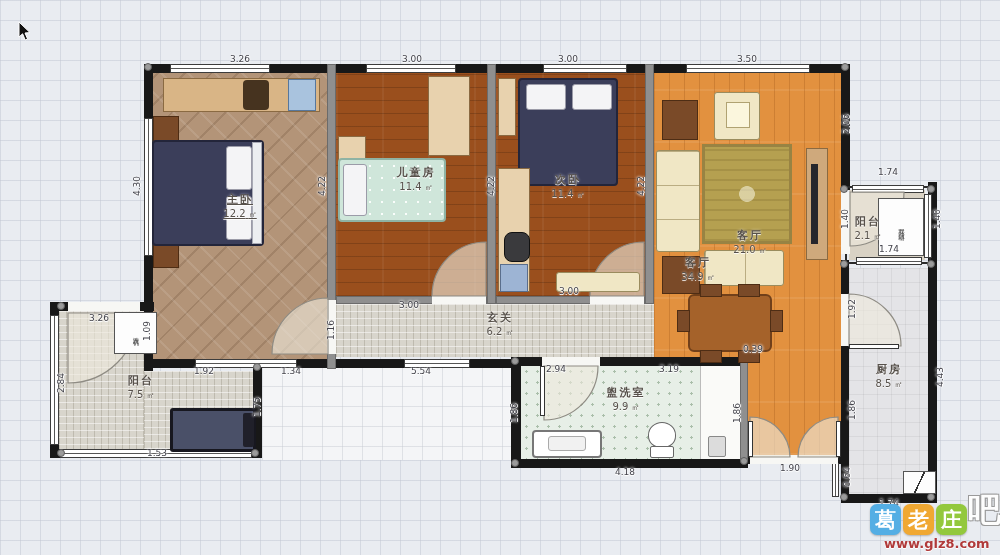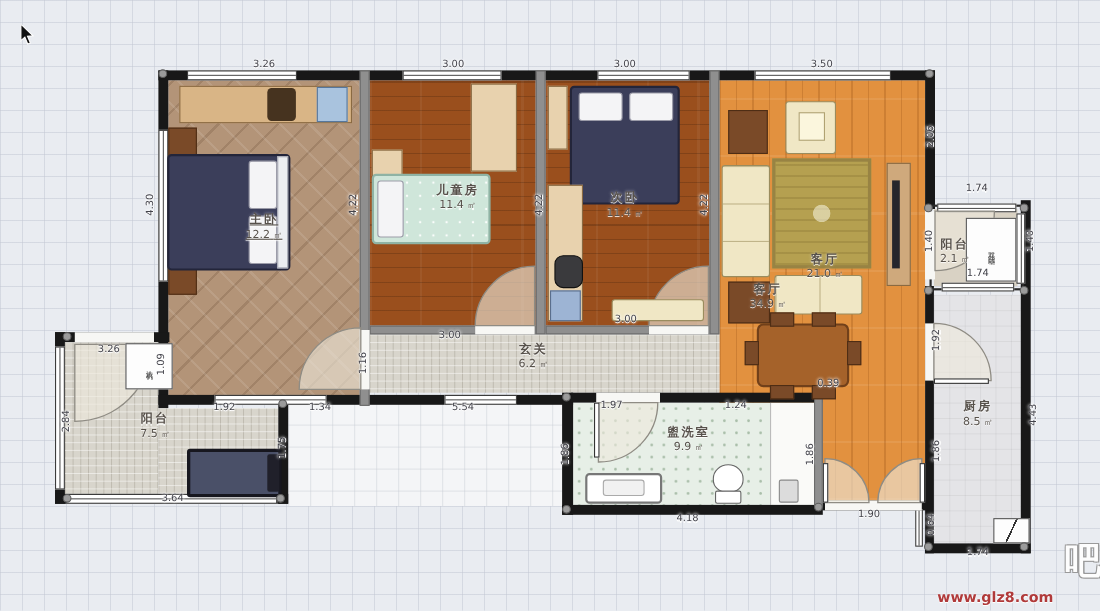--- a/index.html
+++ b/index.html
@@ -253,21 +253,21 @@
       <div class="rarea"><span>11.4</span> <span class="unit">㎡</span></div>
     </div>
     <div class="room-label" style="left: 750px; top: 228px;">
       <div class="rname">客厅</div>
       <div class="rarea"><span>21.0</span> <span class="unit">㎡</span></div>
     </div>
     <div class="room-label" style="left: 698px; top: 255px;">
       <div class="rname">客厅</div>
       <div class="rarea"><span>34.9</span> <span class="unit">㎡</span></div>
     </div>
-    <div class="room-label" style="left: 485px; top: 310px;">
+    <div class="room-label" style="left: 500px; top: 310px;">
       <div class="rname">玄关</div>
       <div class="rarea"><span>6.2</span> <span class="unit">㎡</span></div>
     </div>
     <div class="room-label" style="left: 626px; top: 385px;">
       <div class="rname">盥洗室</div>
       <div class="rarea"><span>9.9</span> <span class="unit">㎡</span></div>
     </div>
     <div class="room-label" style="left: 889px; top: 362px;">
       <div class="rname">厨房</div>
       <div class="rarea"><span>8.5</span> <span class="unit">㎡</span></div>
@@ -291,43 +291,44 @@
     <div class="dim v" style="left: 641px; top: 186px;">4.22</div>
     <div class="dim" style="left: 409px; top: 305px;">3.00</div>
     <div class="dim" style="left: 569px; top: 291px;">3.00</div>
     <div class="dim v" style="left: 331px; top: 330px;">1.16</div>
     <div class="dim" style="left: 204px; top: 371px;">1.92</div>
     <div class="dim" style="left: 291px; top: 371px;">1.34</div>
     <div class="dim" style="left: 421px; top: 371px;">5.54</div>
     <div class="dim" style="left: 99px; top: 318px;">3.26</div>
     <div class="dim v" style="left: 147px; top: 331px;">1.09</div>
     <div class="dim v" style="left: 61px; top: 383px;">2.84</div>
-    <div class="dim" style="left: 157px; top: 453px;">3.64</div>
+    <div class="dim" style="left: 157px; top: 453px;">1.53</div>
     <div class="dim v" style="left: 257px; top: 407px;">1.75</div>
-    <div class="dim" style="left: 556px; top: 369px;">1.97</div>
-    <div class="dim" style="left: 669px; top: 369px;">1.24</div>
+    <div class="dim" style="left: 556px; top: 369px;">2.94</div>
+    <div class="dim" style="left: 669px; top: 369px;">3.19</div>
     <div class="dim v" style="left: 514px; top: 413px;">1.86</div>
     <div class="dim v" style="left: 737px; top: 413px;">1.86</div>
     <div class="dim" style="left: 625px; top: 472px;">4.18</div>
     <div class="dim v" style="left: 852px; top: 309px;">1.92</div>
     <div class="dim v" style="left: 852px; top: 410px;">1.86</div>
     <div class="dim v" style="left: 847px; top: 477px;">0.64</div>
     <div class="dim v" style="left: 940px; top: 377px;">4.43</div>
     <div class="dim" style="left: 889px; top: 503px;">1.74</div>
     <div class="dim" style="left: 888px; top: 172px;">1.74</div>
     <div class="dim" style="left: 889px; top: 249px;">1.74</div>
     <div class="dim v" style="left: 845px; top: 219px;">1.40</div>
     <div class="dim v" style="left: 937px; top: 219px;">1.40</div>
     <div class="dim" style="left: 790px; top: 468px;">1.90</div>
     <div class="dim" style="left: 753px; top: 349px;">0.39</div>
   </div>
 
 <div class="wm" style="left:848px;top:492px;width:150px;height:60px">
+  <div id="wm-tiles" style="position:absolute;left:22px;top:12px"><span class="wtile" style="background: rgb(84, 174, 228);">葛</span><span class="wtile" style="background: rgb(240, 168, 50);">老</span><span class="wtile" style="background: rgb(147, 200, 61);">庄</span></div>
   <div class="wba" style="left:120px;top:-4px">吧</div>
-  <div class="wurl" style="left:4px;top:44px">www.glz8.com</div>
+  <div class="wurl" style="left:36px;top:44px">www.glz8.com</div>
 </div>
 
 <svg class="abs" style="left:18px;top:22px;z-index:99" width="14" height="20" viewBox="0 0 14 20">
   <path d="M1 0 L1 15 L4.6 11.8 L7.2 18 L9.6 17 L7 11 L12 10.6 Z" fill="#111" stroke="#fff" stroke-width="1"></path>
 </svg>
 
 <div class="handle" style="left: 144px; top: 63px;"></div>
 <div class="handle" style="left: 841px; top: 63px;"></div>
 <div class="handle" style="left: 57px; top: 302px;"></div>
 <div class="handle" style="left: 57px; top: 449px;"></div>

